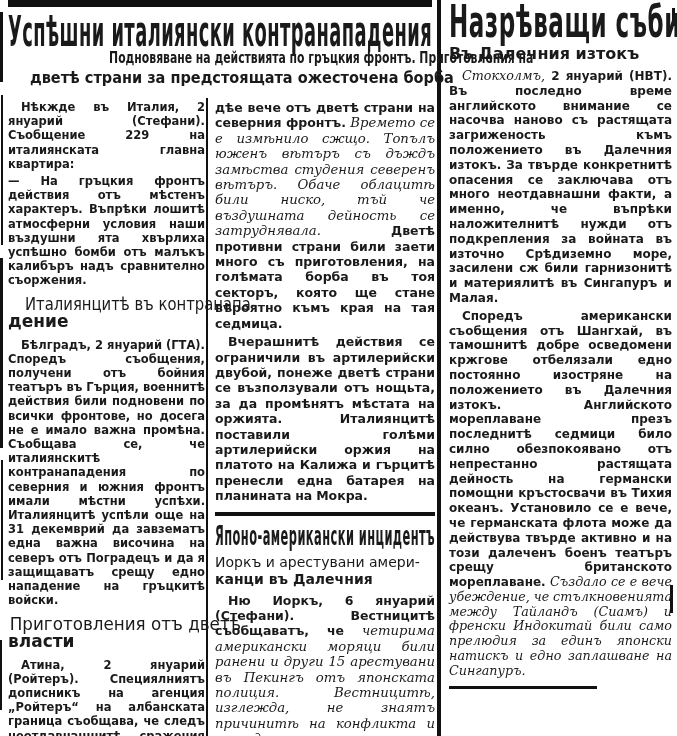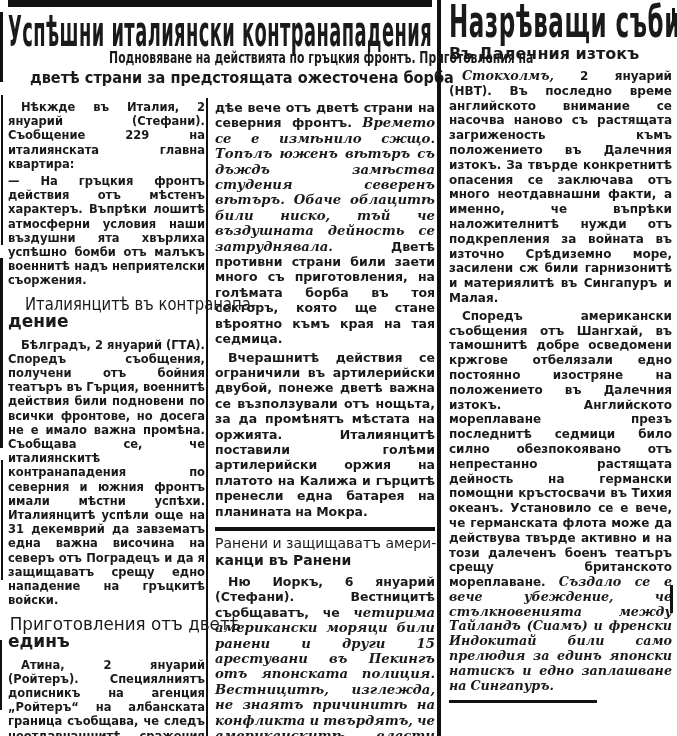--- a/index.html
+++ b/index.html
@@ -16,21 +16,21 @@
   .col1{left:8px;top:100px;width:197px;font-size:11.5px;line-height:14.2px;}
   .col2{left:215px;top:100px;width:220px;font-size:12.5px;line-height:15.4px;}
   .colR{left:449px;top:3px;width:223px;font-size:12px;line-height:14.8px;}
   
   .para{
     text-align:justify;font-weight:bold;margin:0 0 3px 0;text-indent:13px;
     word-spacing:-0.5px;
   }
   .para.noind{text-indent:0;}
   .it{
-    font-family:"DejaVu Serif",serif;font-style:italic;font-weight:bold;
+    font-family:"DejaVu Serif",serif;font-style:italic;font-weight:normal;
     font-size:1.06em;
   }
   .sech-line{display:block;font-weight:bold;}
   .sech{margin:8px 0 7px 0;font-size:17px;line-height:17.5px;}
   .col2 .sech{font-size:14px;line-height:17px;margin:3px 0 5px 0;}
   .colR .sech{font-size:16px;line-height:19px;margin:3px 0 6px 0;}
   
   .fitline{display:block;overflow:visible;}
   .fit-x,.fit-x-c{display:inline-block;white-space:nowrap;}
   .fit-x{transform-origin:0 50%;}
@@ -60,42 +60,45 @@
 <div class="abs hl-main">
   <span class="fitline"><span class="fit-x" style="transform: scaleX(0.425703);">Успѣшни италиянски контранападения</span></span>
 </div>
 <div class="abs hl-sub">
   <span class="fitline"><span class="fit-x-c" style="transform: scaleX(0.677316);">Подновяване на действията по гръцкия фронтъ. Приготовления на</span></span>
   <span class="fitline"><span class="fit-x-c" style="transform: scaleX(0.905983);">дветѣ страни за предстоящата ожесточена борба</span></span>
 </div>
 
 <div class="col col1">
   <p class="para">Нѣкжде въ Италия, 2 януарий (Стефани). Съобщение 229 на италиянската главна квартира:</p>
-  <p class="para noind">— На гръцкия фронтъ действия отъ мѣстенъ характеръ. Въпрѣки лошитѣ атмосферни условия наши въздушни ята хвърлиха успѣшно бомби отъ малъкъ военнитѣ надъ неприятелски съоржения.</p>
+  <p class="para noind">— На гръцкия фронтъ действия отъ мѣстенъ характеръ. Въпрѣки лошитѣ атмосферни условия наши въздушни ята хвърлиха успѣшно бомби отъ малъкъ калибъръ надъ сравнително съоржения.</p>
   <div class="sech">
     <span class="fitline"><span class="fit-x-c" style="transform: scaleX(0.871681);">Италиянцитѣ въ контранапа-</span></span>
     <span class="sech-line">дение</span>
   </div>
   <p class="para">Бѣлградъ, 2 януарий (ГТА). Споредъ съобщения, получени отъ бойния театъръ въ Гърция, военнитѣ действия били подновени по всички фронтове, но досега не е имало важна промѣна. Съобщава се, че италиянскитѣ контранападения по северния и южния фронтъ имали мѣстни успѣхи. Италиянцитѣ успѣли още на 31 декемврий да завзематъ една важна височина на северъ отъ Поградецъ и да я защищаватъ срещу едно нападение на гръцкитѣ войски.</p>
   <div class="sech">
     <span class="fitline"><span class="fit-x-c" style="transform: scaleX(0.985);">Приготовления отъ дветѣ</span></span>
-    <span class="sech-line">единъ</span>
+    <span class="sech-line">власти</span>
   </div>
   <p class="para">Атина, 2 януарий (Ройтеръ). Специялниятъ дописникъ на агенция „Ройтеръ“ на албанската граница съобщава, че следъ неотдавнашнитѣ сражения сравнително затишие, непредвещаващо нищо добро, вла-</p>
 </div>
 
 <div class="col col2">
   <p class="para noind"><span>дѣе вече отъ дветѣ страни на северния фронтъ. </span><span class="it">Времето се е измѣнило сжщо. Топълъ юженъ вѣтъръ съ дъждъ замѣства студения северенъ вѣтъръ. Обаче облацитѣ били ниско, тъй че въздушната дейность се затруднявала.</span><span> Дветѣ противни страни били заети много съ приготовления, на голѣмата борба въ тоя секторъ, която ще стане вѣроятно къмъ края на тая седмица.</span></p>
-  <p class="para">Вчерашнитѣ действия се ограничили въ артилерийски двубой, понеже дветѣ важна се възползували отъ нощьта, за да промѣнятъ мѣстата на оржията. Италиянцитѣ поставили голѣми артилерийски оржия на платото на Калижа и гърцитѣ пренесли една батарея на планината на Мокра.</p>
+  <p class="para">Вчерашнитѣ действия се ограничили въ артилерийски двубой, понеже дветѣ страни се възползували отъ нощьта, за да промѣнятъ мѣстата на оржията. Италиянцитѣ поставили голѣми артилерийски оржия на платото на Калижа и гърцитѣ пренесли една батарея на планината на Мокра.</p>
 
   <div class="hrule-mid"></div>
 
+  <div class="hl-incident">
+    <span class="fitline"><span class="fit-x" style="transform: scaleX(0.423892);">Японо-американски инцидентъ</span></span>
+  </div>
   <div class="sech">
-    <span class="fitline"><span class="fit-x-c">Ранени и защищаватъ амери-</span></span>
-    <span class="sech-line">канци въ Ранени</span>
+    <span class="fitline"><span class="fit-x-c">Иоркъ и арестувани амери-</span></span>
+    <span class="sech-line">канци въ Далечния</span>
   </div>
   <p class="para"><span>Ню Иоркъ, 6 януарий (Стефани). Вестницитѣ съобщаватъ, че </span><span class="it">четирима американски моряци били ранени и други 15 арестувани въ Пекингъ отъ японската полиция. Вестницитѣ, изглежда, не знаятъ причинитѣ на конфликта и твърдятъ, че американскитѣ власти поискали японцитѣ да се извинятъ.</span></p>
 </div>
 
 <div class="col colR">
   <div class="hl-east">
     <span class="fitline"><span class="fit-x" style="transform: scaleX(0.523474);">Назрѣващи събития</span></span>
   </div>
   <div class="sech">
     <span class="sech-line">Въ Далечния изтокъ</span>

